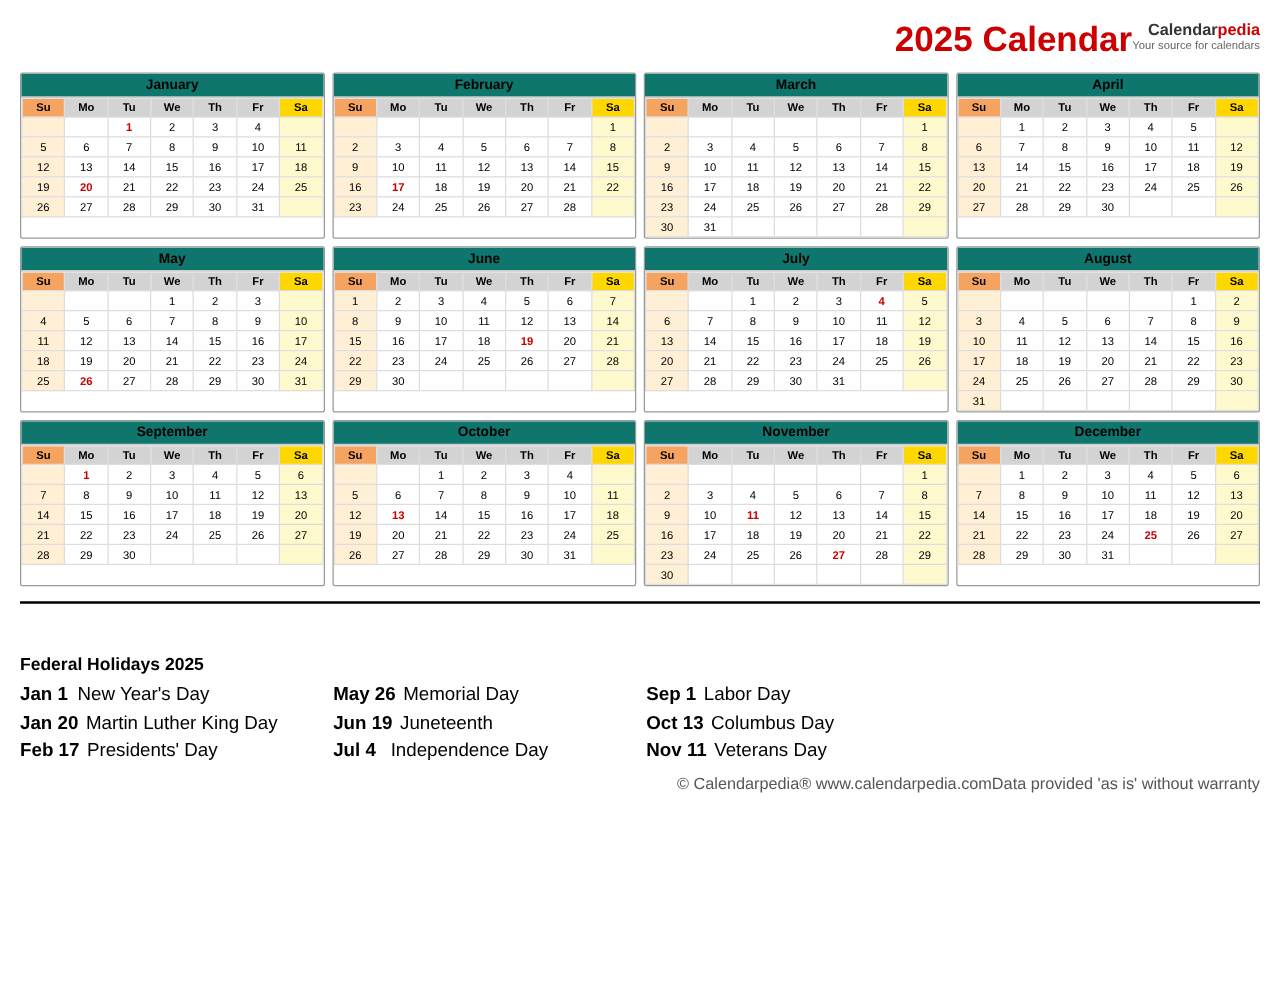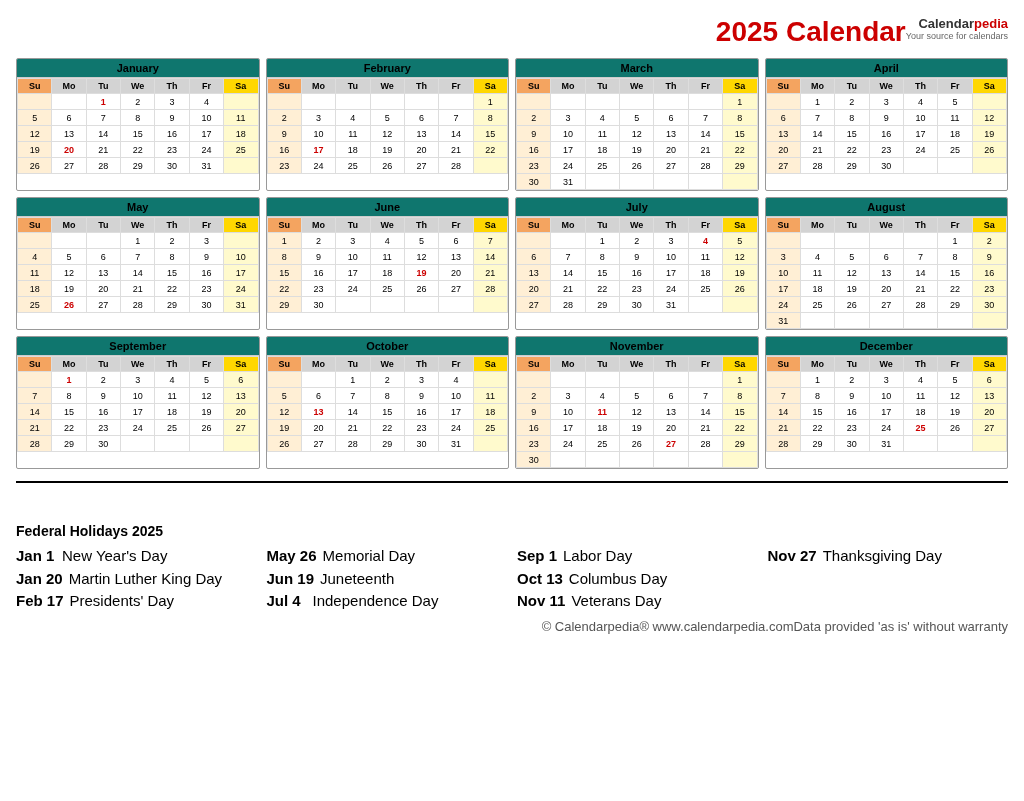--- a/index.html
+++ b/index.html
@@ -949,24 +949,20 @@
         <div class="holiday-item">
           <span class="holiday-date">Oct 13</span>
           <span>Columbus Day</span>
         </div>
         <div class="holiday-item">
           <span class="holiday-date">Nov 11</span>
           <span>Veterans Day</span>
         </div>
       </div>
       <div>
-        <div class="holiday-item">
-          <span class="holiday-date">Nov 27</span>
-          <span>Thanksgiving Day</span>
-        </div>
       </div>
     </div>
 </div>
 
 <div class="footer">
   <span>© Calendarpedia®   www.calendarpedia.com</span>
   <span>Data provided 'as is' without warranty</span>
 </div>
 
 </body></html>

